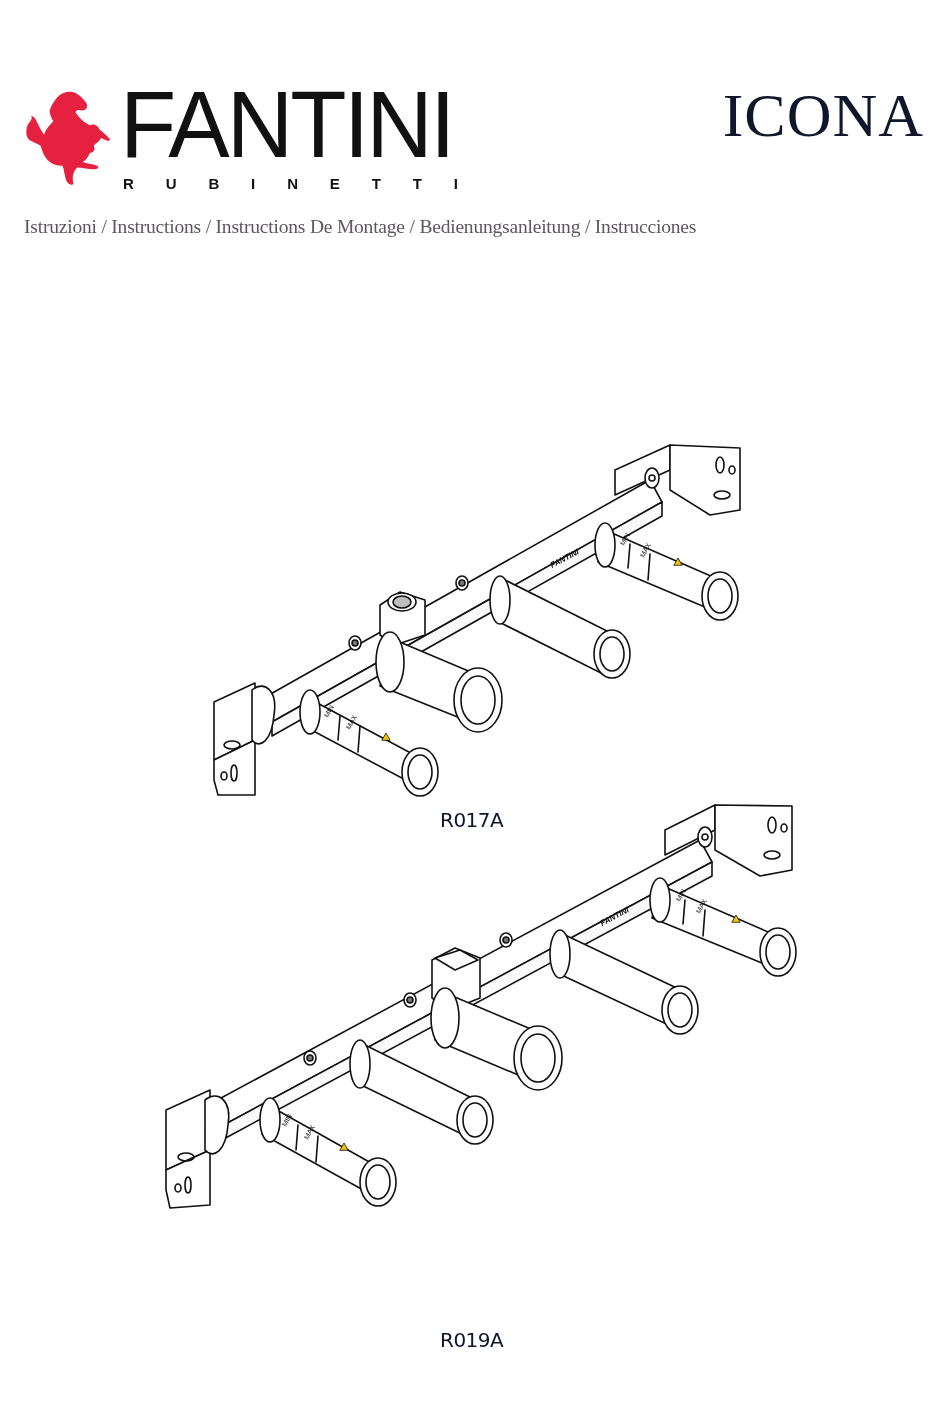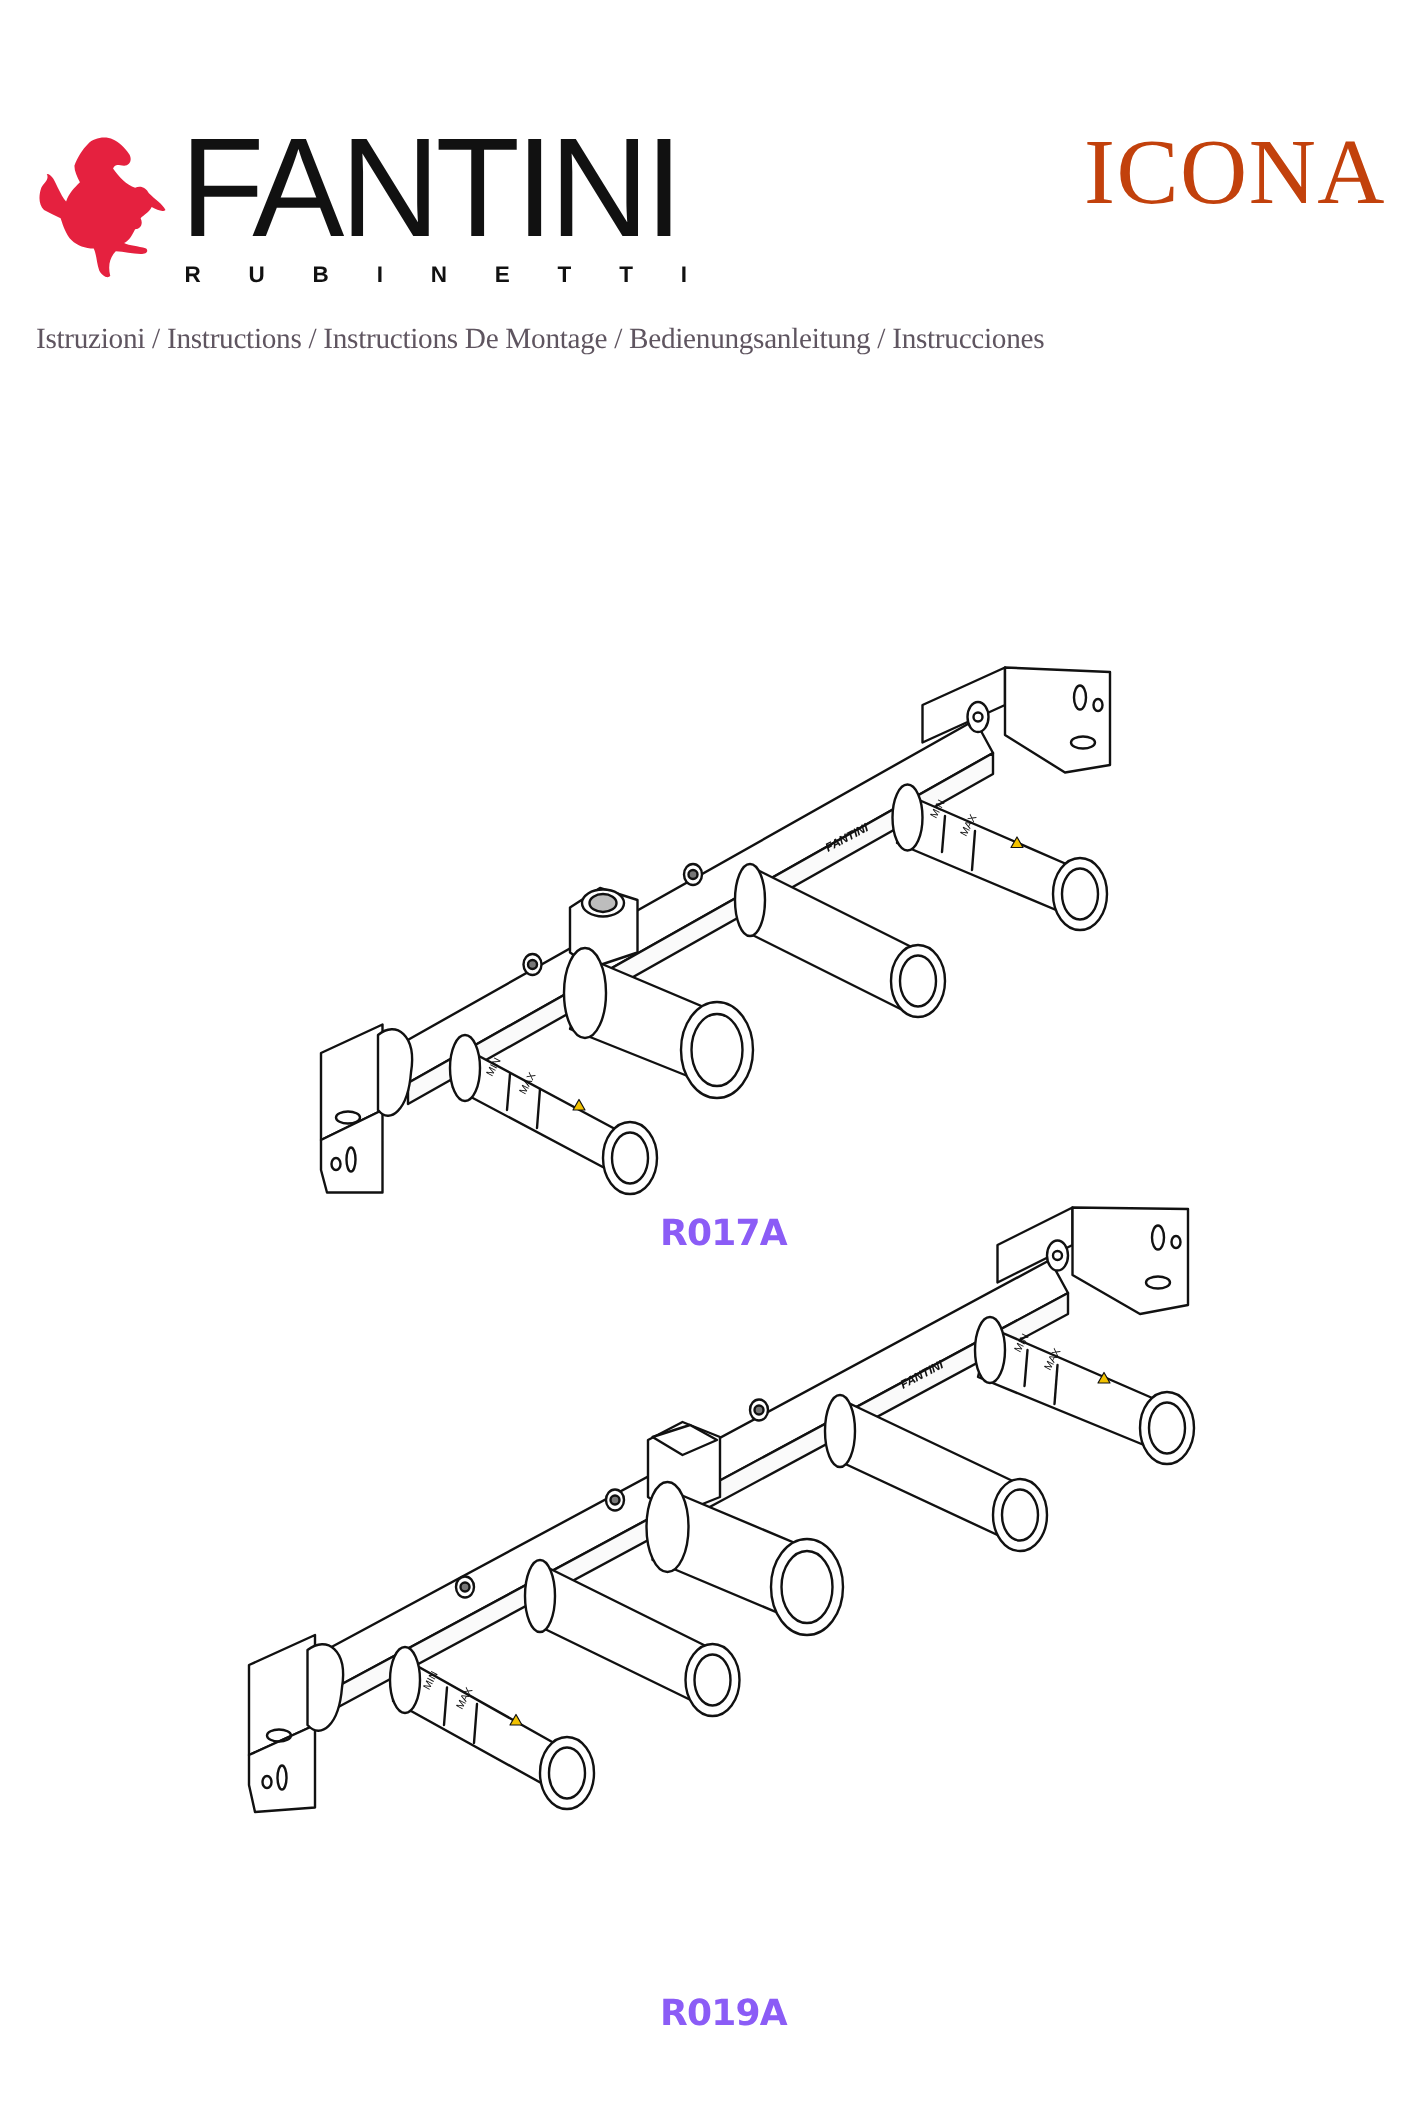--- a/index.html
+++ b/index.html
@@ -1,25 +1,25 @@
 <!DOCTYPE html>
 <html><head>
 <meta charset="utf-8">
 <style>
   html, body { margin: 0; padding: 0; background: #ffffff; }
   body { width: 950px; height: 1412px; position: relative; overflow: hidden; font-family: "Liberation Sans", sans-serif; }
   .logo-horse { position: absolute; left: 22px; top: 88px; width: 92px; height: 102px; }
   .logo-word { position: absolute; left: 120px; top: 78px; font-family: "Liberation Sans", sans-serif; font-size: 94px; font-weight: normal; letter-spacing: -3px; color: #111111; line-height: 1; transform: scaleX(0.98); transform-origin: left top; }
   .logo-sub { position: absolute; left: 123px; top: 175px; width: 335px; display: flex; justify-content: space-between; font-family: "Liberation Sans", sans-serif; font-size: 15px; font-weight: bold; color: #111111; }
   .logo-sub span { display: inline-block; }
-  .series { position: absolute; right: 26px; top: 84px; font-family: "Liberation Serif", serif; font-size: 62px; color: #c2410c; letter-spacing: 1px; line-height: 1; }
+  .series { position: absolute; right: 26px; top: 84px; font-family: "Liberation Serif", serif; font-size: 62px; color: #0f172a; letter-spacing: 1px; line-height: 1; }
   .subtitle { position: absolute; left: 24px; top: 216px; width: 910px; font-family: Liberation Serif, serif; font-size: 19.5px; color: #5f5560; white-space: nowrap; letter-spacing: -0.2px; }
   .diagram { position: absolute; }
   .diagram svg { display: block; }
-  .model-label { position: absolute; font-family: "DejaVu Sans", sans-serif; font-weight: bold; font-size: 24px; color: #8b5cf6; letter-spacing: -0.5px; }
+  .model-label { position: absolute; font-family: "DejaVu Sans", sans-serif; font-weight: normal; font-size: 20px; color: #0f172a; letter-spacing: -0.5px; }
 </style>
 </head>
 <body>
 
 <div>
   <svg class="logo-horse" viewBox="0 0 100 110">
     <path fill="#e5213f" d="M40 8 C44 4 52 2 58 5 C62 7 66 10 70 16 C72 20 70 24 66 24 C62 24 60 22 58 26 C62 32 68 38 74 40 C78 38 82 40 84 44 C88 48 94 52 96 56 C94 58 90 56 86 54 C84 58 80 60 78 62 C80 66 78 70 74 70 C72 74 70 78 66 80 C70 82 76 82 82 84 C84 86 82 88 78 88 C72 88 66 86 60 86 C56 90 54 96 56 104 C54 106 50 104 48 100 C46 94 46 88 44 84 C38 84 32 82 28 78 C24 74 22 68 20 62 C16 60 12 58 8 56 C4 52 4 46 6 40 C8 36 12 34 10 30 C14 30 16 36 18 40 C20 44 22 48 24 50 C26 44 30 40 34 36 C32 32 30 28 30 24 C32 18 36 12 40 8 Z"></path>
   </svg>
   <div class="logo-word">FANTINI</div>
   <div class="logo-sub">

